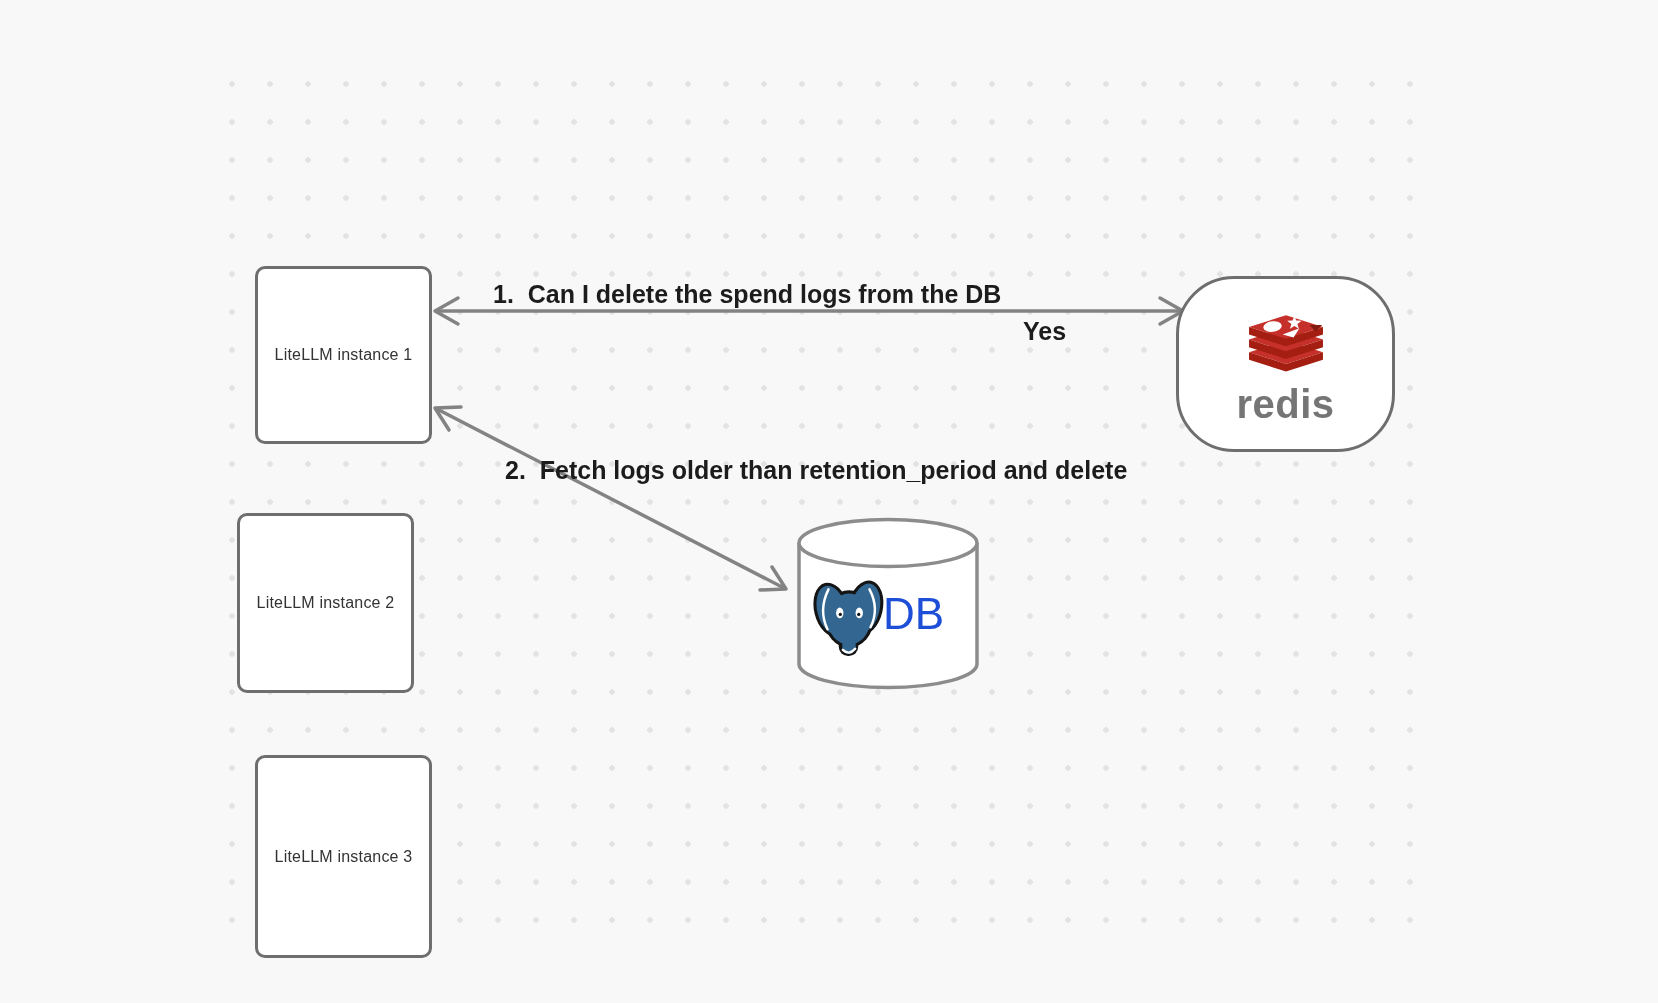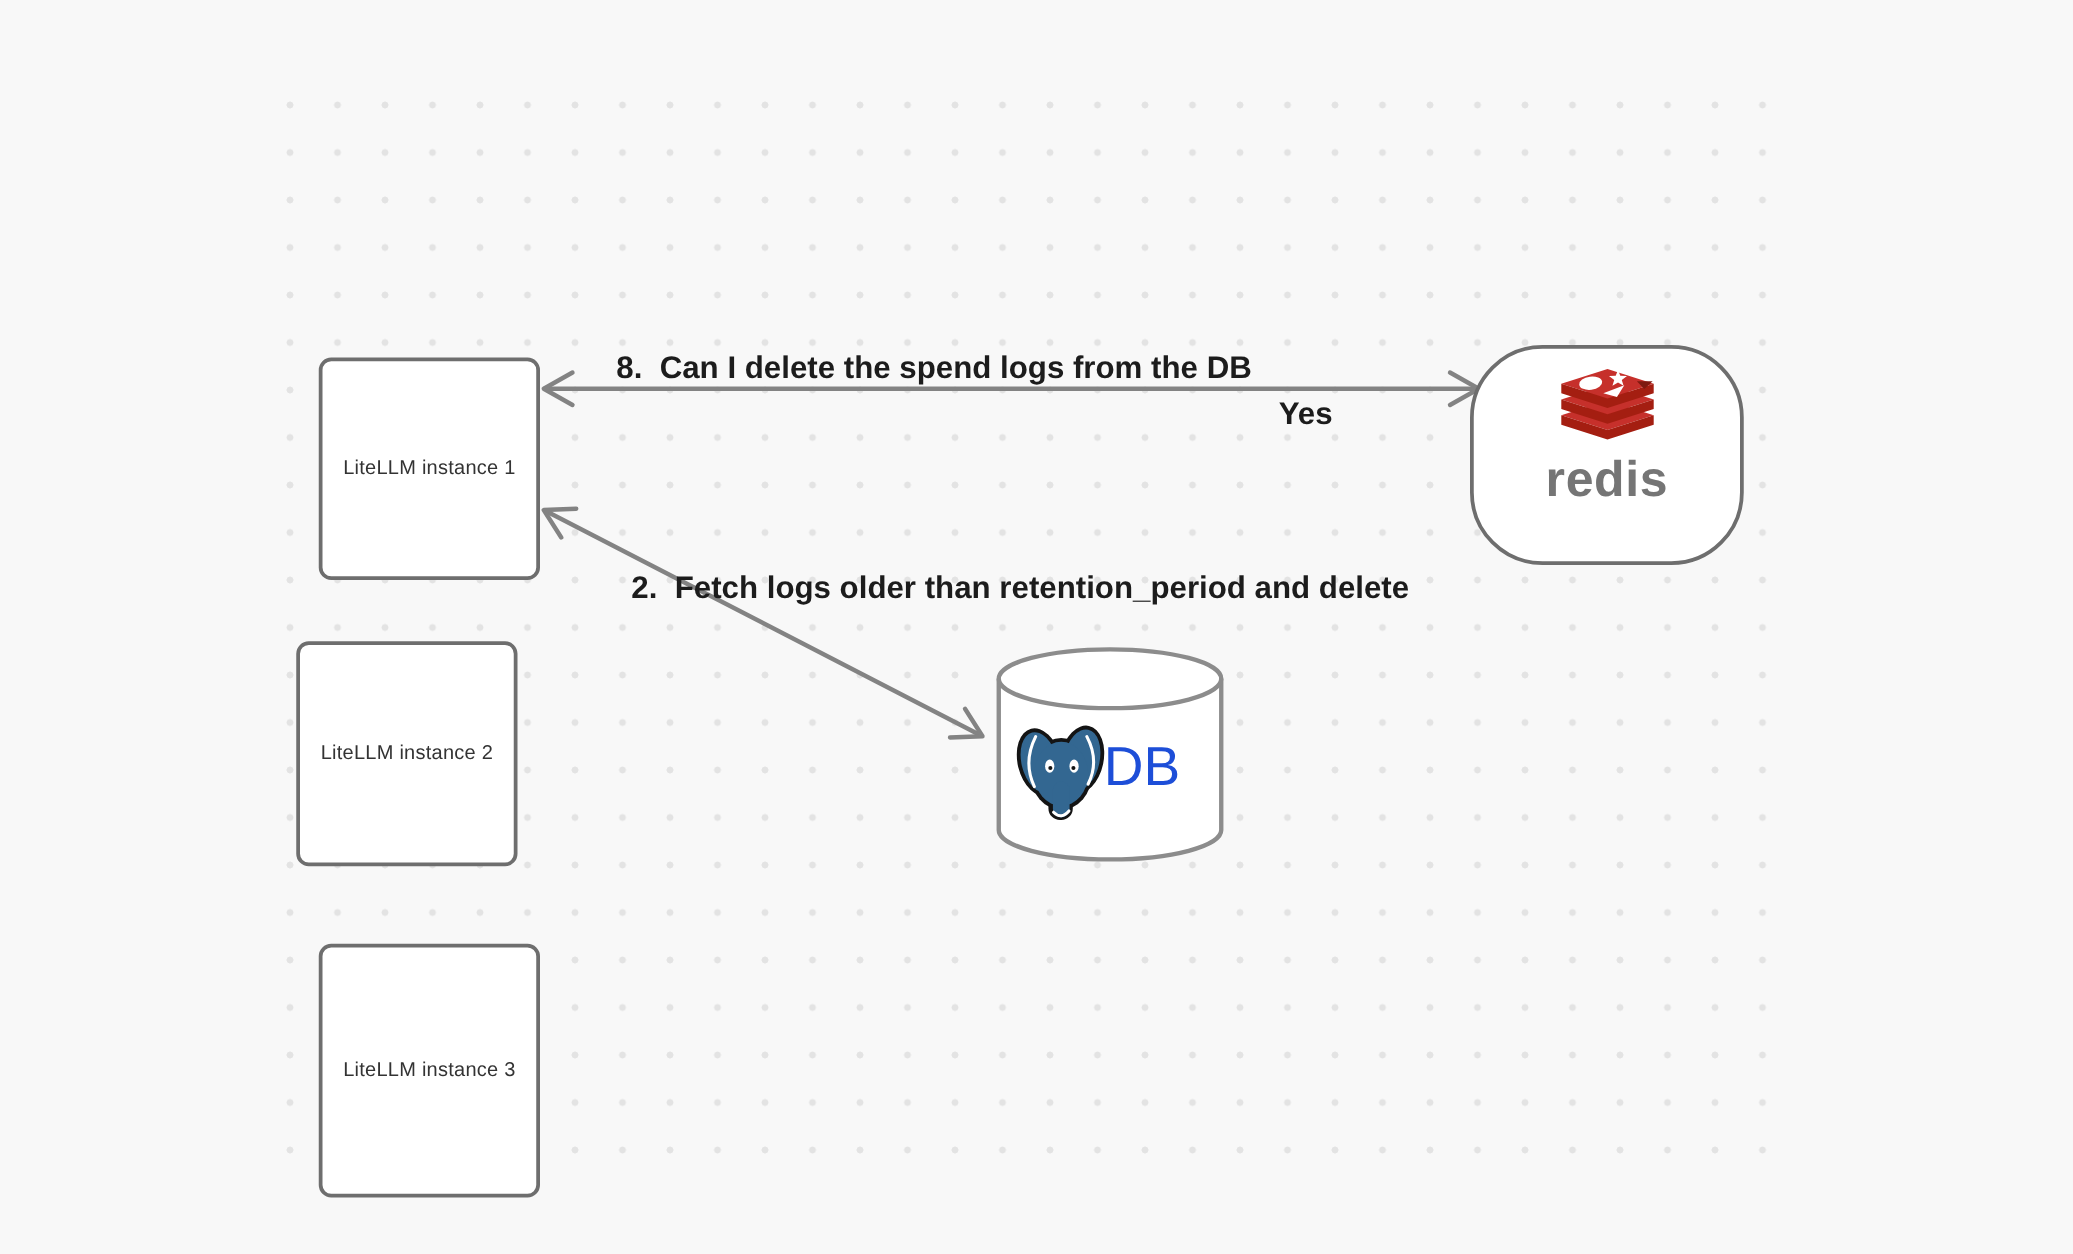--- a/index.html
+++ b/index.html
@@ -17,28 +17,28 @@
   .edges-layer{position:absolute;left:0;top:0;width:1658px;height:1003px;}
   .edges-layer path{stroke:#838383;stroke-width:3.5;fill:none;stroke-linecap:round;stroke-linejoin:round;}
   .node-box{
     position:absolute;width:177px;box-sizing:border-box;
     background:#ffffff;border:3px solid #6e6e6e;border-radius:10px;
     display:flex;align-items:center;justify-content:center;
   }
   .node-box .box-label{
     font-size:16px;color:#333333;letter-spacing:0.2px;
   }
-  #litellm1{left:255px;top:286px;height:178px;}
+  #litellm1{left:255px;top:266px;height:178px;}
   #litellm2{left:237px;top:513px;height:180px;}
   #litellm3{left:255px;top:755px;height:203px;}
   .redis-node{
     position:absolute;left:1176px;top:276px;width:219px;height:176px;box-sizing:border-box;
     background:#ffffff;border:3px solid #6e6e6e;border-radius:58px;
     display:flex;flex-direction:column;align-items:center;justify-content:flex-start;
-    padding-top:16px;
+    padding-top:36px;
   }
   .redis-wordmark{
     font-size:40px;font-weight:700;color:#757575;line-height:1;margin-top:3px;
     letter-spacing:0.5px;
   }
   .edge-label{
     position:absolute;font-weight:bold;font-size:25px;line-height:27px;color:#1c1c1c;
     white-space:pre;
   }
   #edge1-label{left:493px;top:281px;}
@@ -126,15 +126,15 @@
     <path d="M29,72 Q35,78 41,71"></path>
   </g>
   <ellipse cx="26" cy="36" rx="3.6" ry="5.2" fill="#ffffff"></ellipse>
   <ellipse cx="45" cy="36" rx="3.6" ry="5.2" fill="#ffffff"></ellipse>
   <circle cx="26.5" cy="37.5" r="1.6" fill="#141414"></circle>
   <circle cx="44.5" cy="37.5" r="1.6" fill="#141414"></circle>
 </svg>
 
 <div class="db-label">DB</div>
 
-<div class="edge-label" id="edge1-label">8.  Can I delete the spend logs from the DB</div>
+<div class="edge-label" id="edge1-label">1.  Can I delete the spend logs from the DB</div>
 <div class="edge-label" id="edge1-response">Yes</div>
 <div class="edge-label" id="edge2-label">2.  Fetch logs older than retention_period and delete</div>
 
 </body></html>

